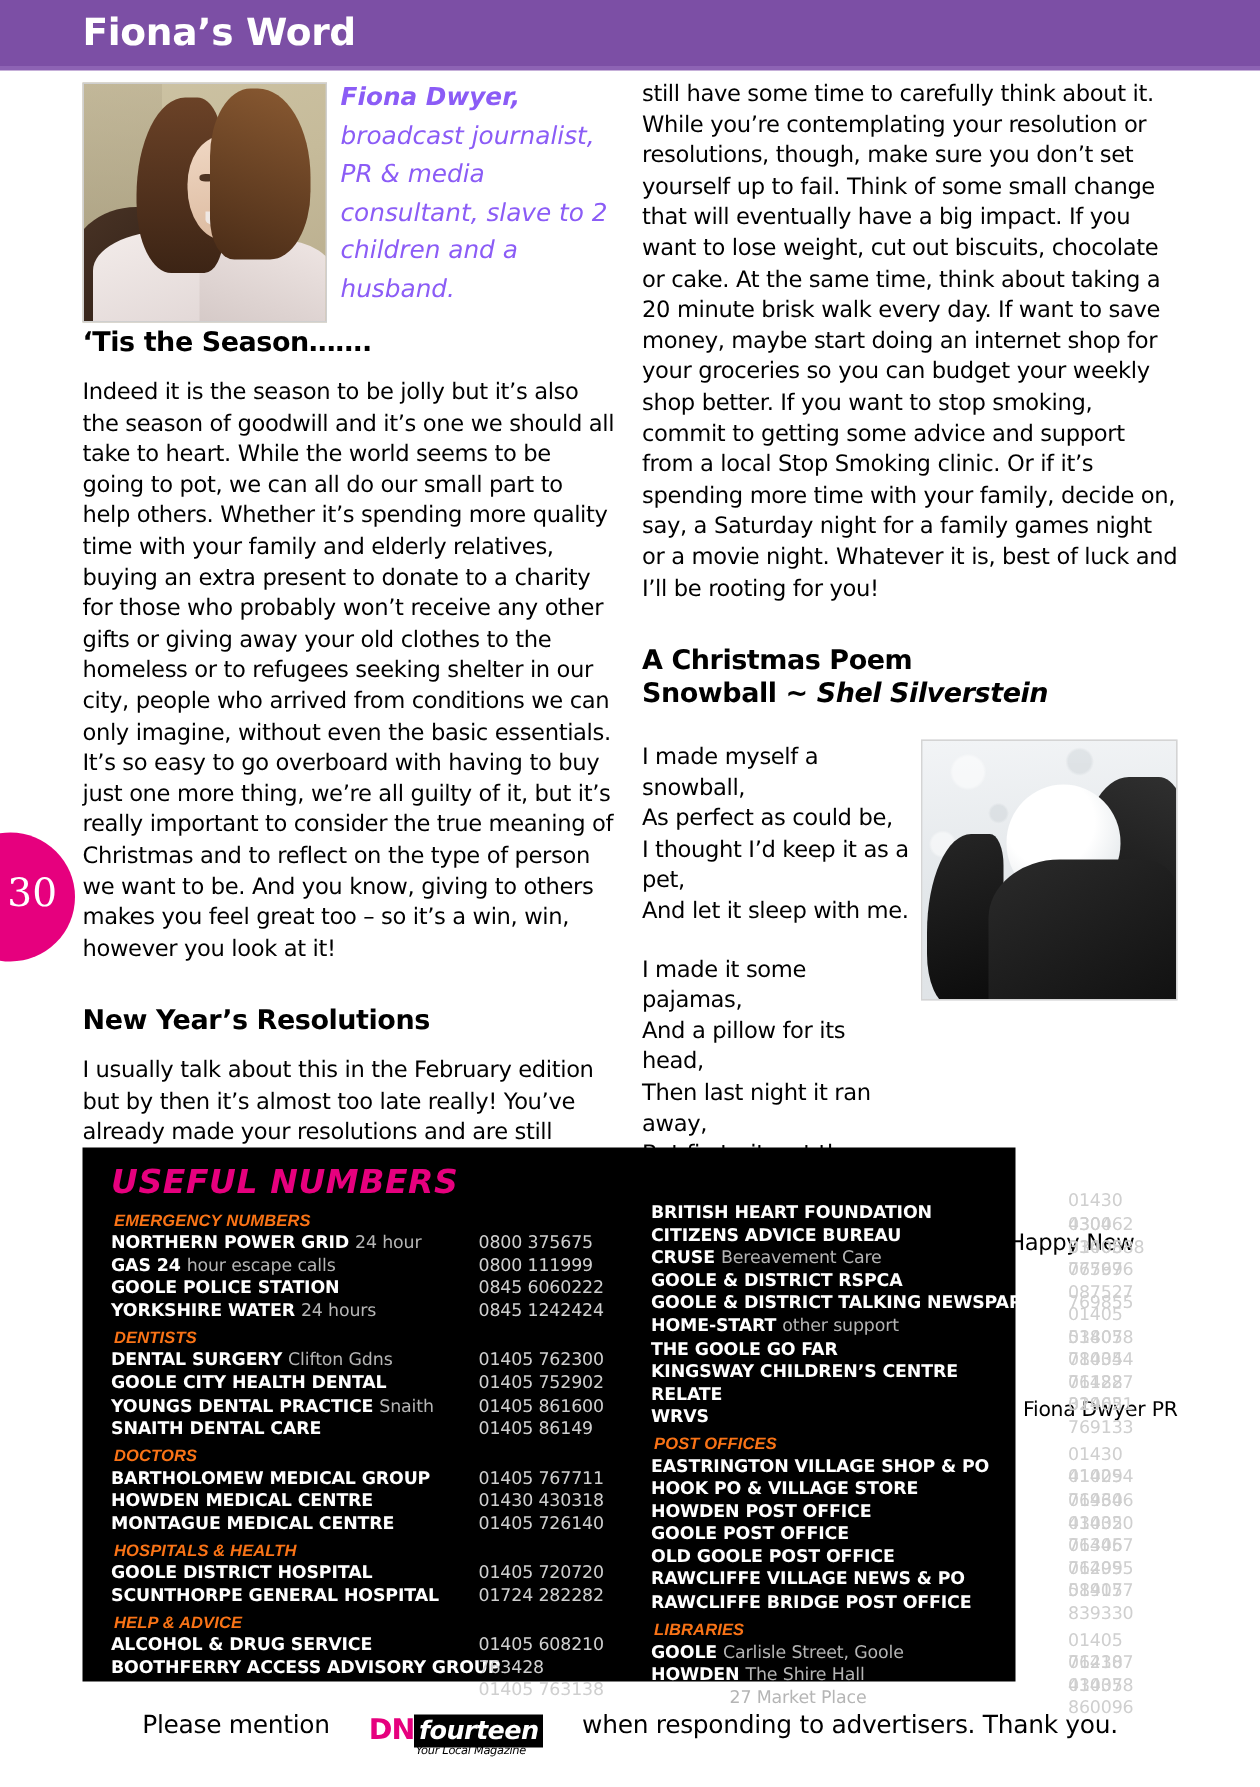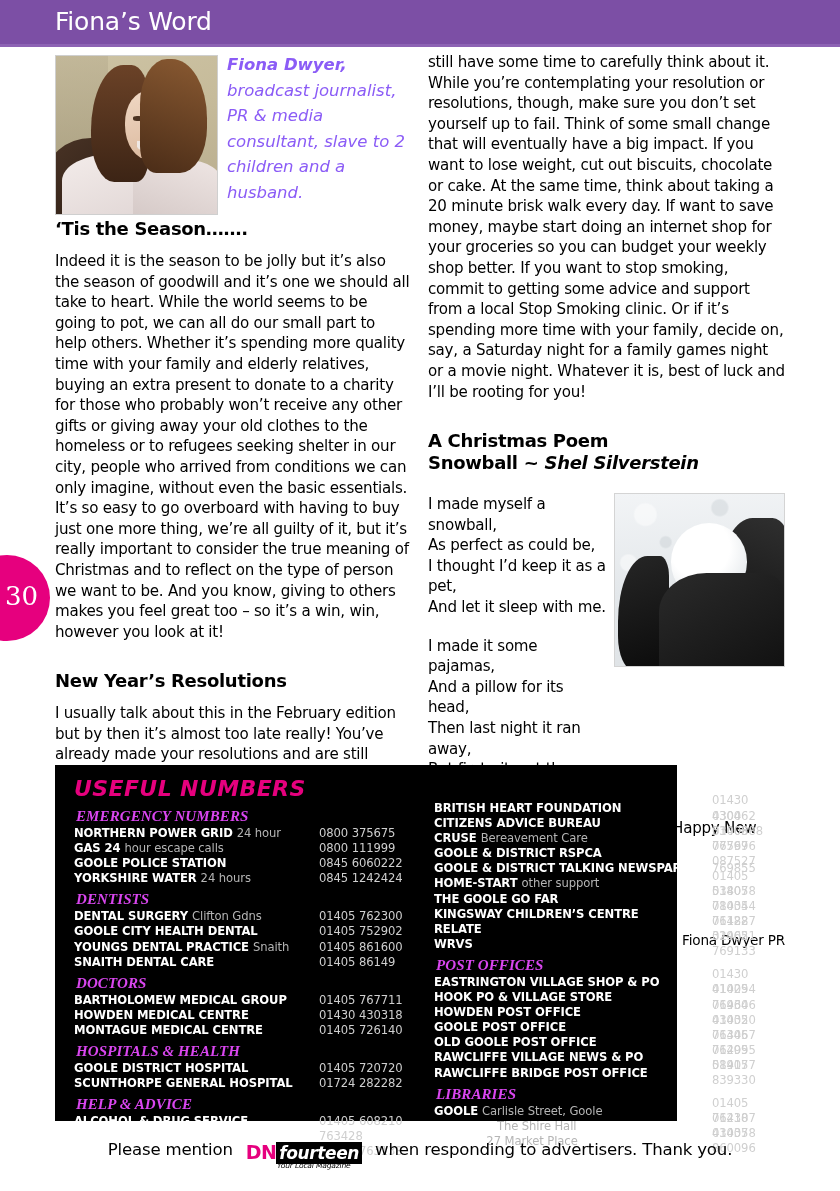--- a/index.html
+++ b/index.html
@@ -19,21 +19,21 @@
     position: absolute;
     left: 0; top: 0;
     width: 840px;
     height: 44px;
     background: #7c4fa5;
   }
   .header-band .title {
     position: absolute;
     left: 55px; top: 7px;
     font-size: 25px;
-    font-weight: normal;
+    font-weight: bold;
     color: #ffffff;
     letter-spacing: -0.2px;
     font-family: "DejaVu Sans", sans-serif;
   }
   .header-rule {
     position: absolute;
     left: 0; top: 44px;
     width: 840px; height: 3px;
     background: #8d63b4;
   }
@@ -203,25 +203,25 @@
     letter-spacing: 0.4px;
   }
   .num-col {
     position: absolute;
     width: 340px;
   }
   .num-col.left  { left: 19px;  top: 43px; }
   .num-col.right { left: 379px; top: 36px; }
 
   .cat {
-    color: #d946ef;
+    color: #f97316;
     font-weight: bold;
     font-style: italic;
-    font-size: 15px;
-    font-family: Liberation Serif, serif;
+    font-size: 11px;
+    font-family: Liberation Sans, sans-serif;
     margin: 5px 0 1px 2px;
     letter-spacing: 0.1px;
   }
   .num-col.left  .cat:first-child,
   .num-col.right .cat:first-child { margin-top: 0; }
 
   .row {
     display: flex;
     align-items: baseline;
     font-size: 11.6px;
@@ -256,21 +256,21 @@
     width: 840px;
     text-align: center;
     font-size: 16.6px;
     font-family: "DejaVu Sans", sans-serif;
     letter-spacing: -0.2px;
   }
   .footer .logo {
     display: inline-block;
     position: relative;
     vertical-align: -4px;
-    margin: 0 8px;
+    margin: 0 21px;
   }
   .footer .logo .dn {
     color: #e6007e;
     font-weight: bold;
     font-size: 19px;
     font-family: "DejaVu Sans", sans-serif;
     letter-spacing: -0.6px;
   }
   .footer .logo .fourteen {
     background: #000000;

